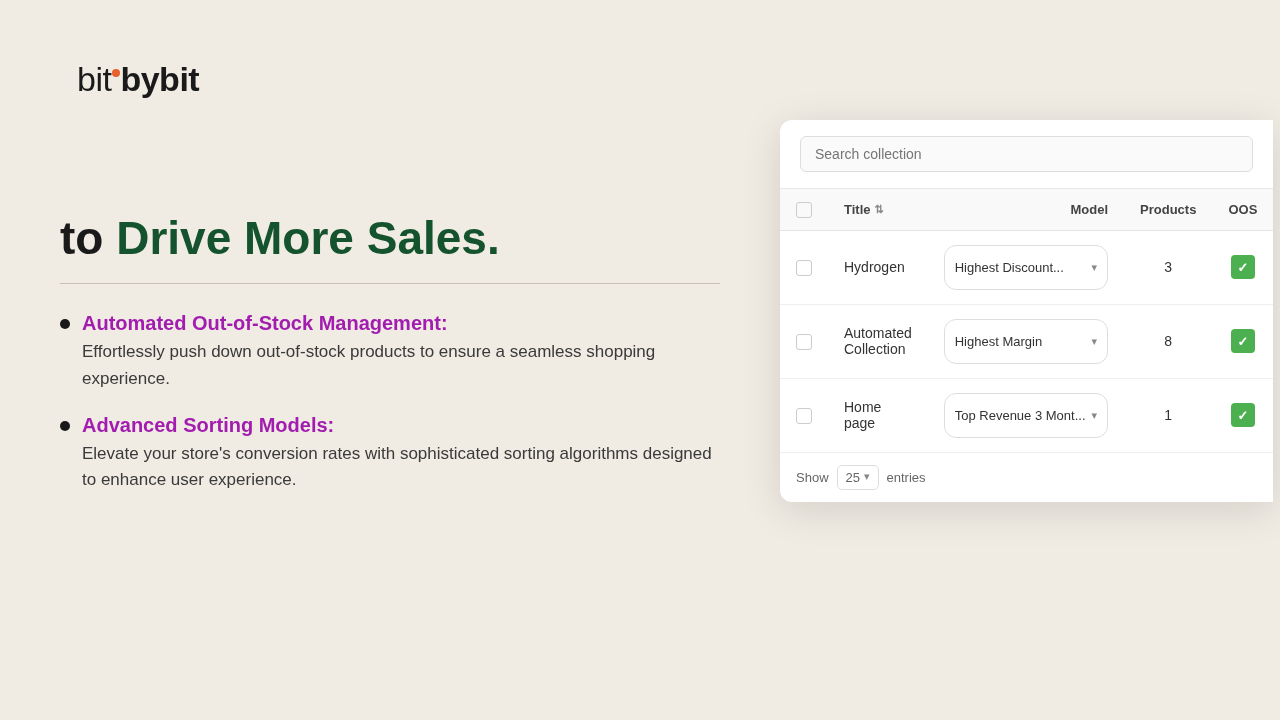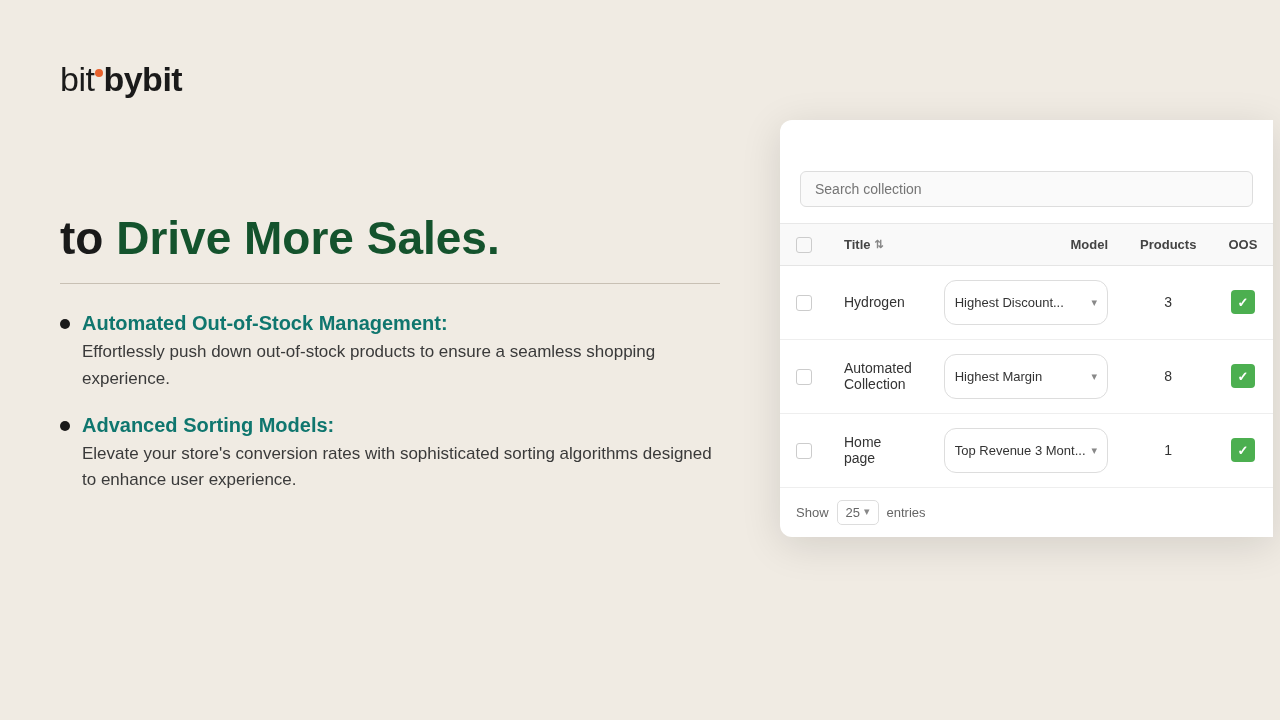--- a/index.html
+++ b/index.html
@@ -32,20 +32,21 @@
 
     .logo {
       margin-bottom: 60px;
     }
 
     .logo-text {
       font-size: 34px;
       font-weight: 400;
       color: #1a1a1a;
       letter-spacing: -0.5px;
+      margin-left: 17px;
     }
 
     .logo-bit {
       font-weight: 400;
       color: #1a1a1a;
     }
 
     .logo-by {
       font-weight: 700;
       color: #1a1a1a;
@@ -105,21 +106,21 @@
       border-radius: 50%;
       flex-shrink: 0;
       margin-top: 7px;
     }
 
     .feature-content {}
 
     .feature-title {
       font-size: 20px;
       font-weight: 800;
-      color: #0f766e;
+      color: #a21caf;
       margin-bottom: 4px;
     }
 
     .feature-desc {
       font-size: 17px;
       color: #3a3a3a;
       line-height: 1.55;
     }
 
     
@@ -143,21 +144,20 @@
 
     .search-input {
       width: 100%;
       border: 1px solid #ddd;
       border-radius: 6px;
       padding: 9px 14px;
       font-size: 14px;
       color: #999;
       background: #fafafa;
       outline: none;
-      margin-top: 35px;
     }
 
     .table {
       width: 100%;
       border-collapse: collapse;
     }
 
     .table thead tr {
       background: #f9f9f9;
       border-bottom: 1px solid #e5e5e5;

